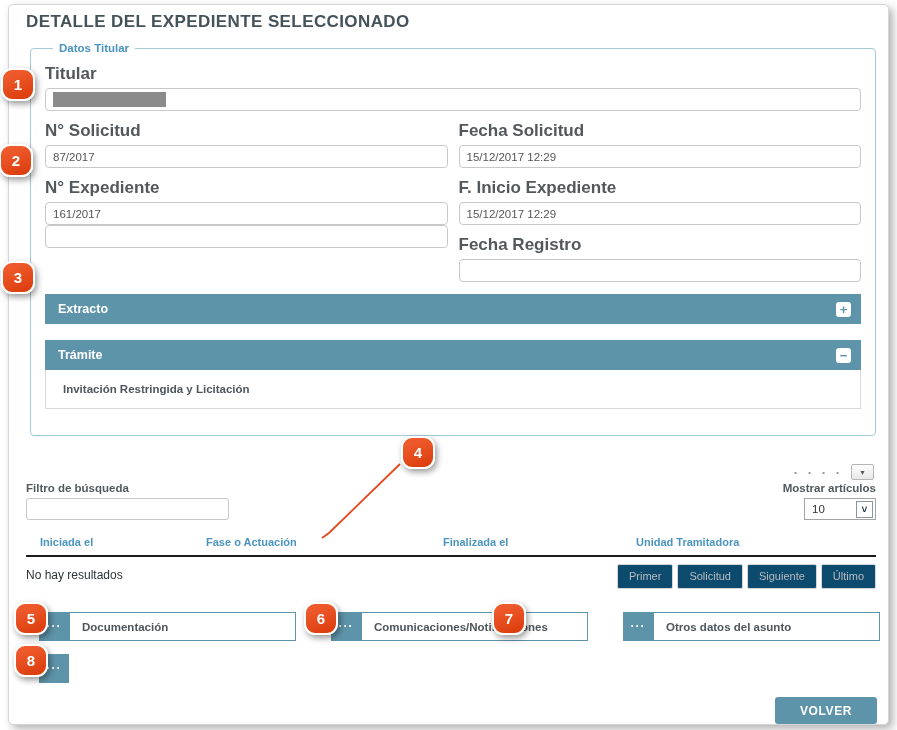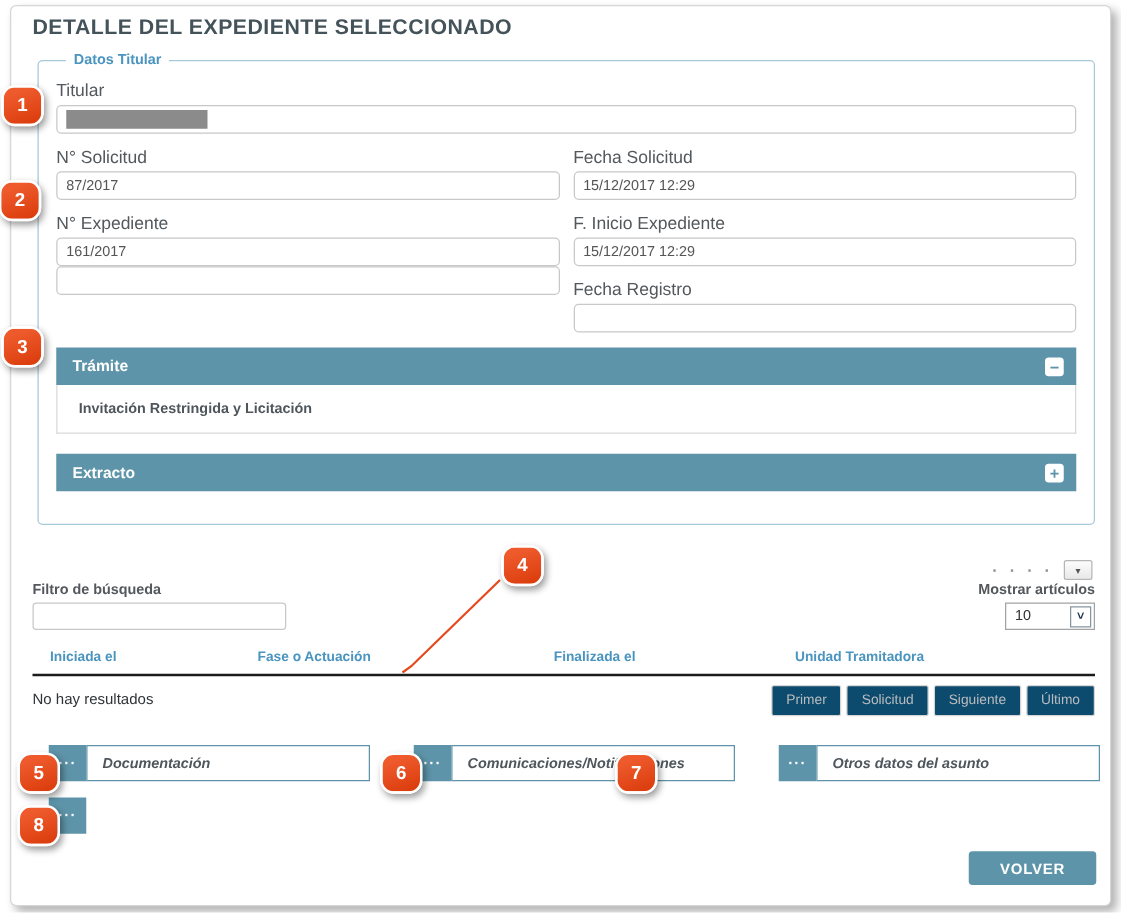--- a/index.html
+++ b/index.html
@@ -37,22 +37,22 @@
   fieldset.datos legend {
     margin-left: 8px;
     padding: 0 6px;
     font-size: 11.5px;
     font-weight: bold;
     color: #4a94bf;
   }
   .field-label {
     display: block;
     margin: 10px 0 4px 0;
-    font-size: 14px;
-    font-weight: normal;
+    font-size: 17px;
+    font-weight: bold;
     color: #53585c;
   }
   .text-input {
     width: 100%;
     height: 23px;
     border: 1px solid #c8c8c8;
     border-radius: 4px;
     background: #fff;
     font-family: inherit;
     font-size: 11.5px;
@@ -177,21 +177,21 @@
     color: #fff;
     display: flex; align-items: center; justify-content: center;
     font-size: 12px; font-weight: bold; letter-spacing: 1px; line-height: 0.4;
   }
   .action-label {
     width: 227px;
     border: 1px solid #5e94a9;
     background: #fff;
     display: flex; align-items: center;
     padding-left: 12px;
-    font-size: 11.5px; font-weight: bold; color: #4e565c; font-style: italic;
+    font-size: 11.5px; font-weight: bold; color: #4e565c;
   }
   
   .footer { display: flex; justify-content: flex-end; margin: 14px 11px 0 0; }
   .volver-btn {
     width: 102px; height: 27px;
     background: #5e94a9;
     border: none; border-radius: 3px;
     color: #fff; font-family: inherit;
     font-size: 12px; font-weight: bold; letter-spacing: 0.6px;
     cursor: pointer;
@@ -252,31 +252,31 @@
         <input class="text-input" value="" style="">
       </div>
       <div>
         <label class="field-label">Fecha Registro</label>
         <input class="text-input" value="" style="">
       </div>
     </div>
 
     <div class="accordion">
       <div class="acc-header">
+        <span>Extracto</span>
+        <span class="acc-toggle">+</span>
+      </div>
+    </div>
+
+    <div class="accordion">
+      <div class="acc-header">
         <span>Trámite</span>
         <span class="acc-toggle">−</span>
       </div>
       <div class="acc-body">Invitación Restringida y Licitación</div>
-    </div>
-
-    <div class="accordion">
-      <div class="acc-header">
-        <span>Extracto</span>
-        <span class="acc-toggle">+</span>
-      </div>
     </div>
   </fieldset>
 
   <div class="results">
 
     <div class="mini-toolbar">
       <span class="dots">· · · ·</span>
       <span class="col-btn">
         <span>▾</span>
       </span>

